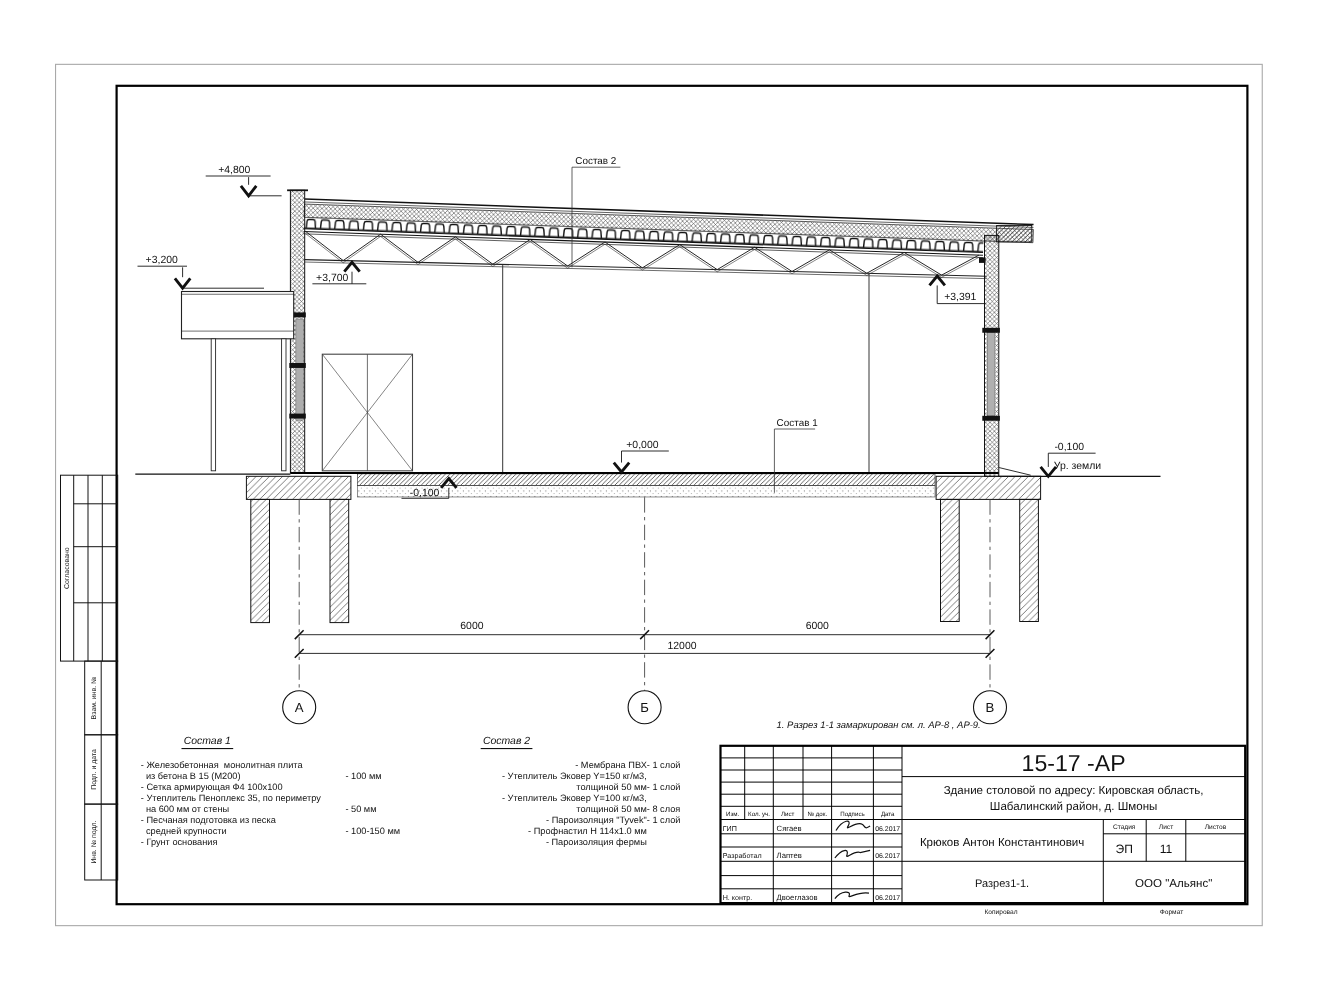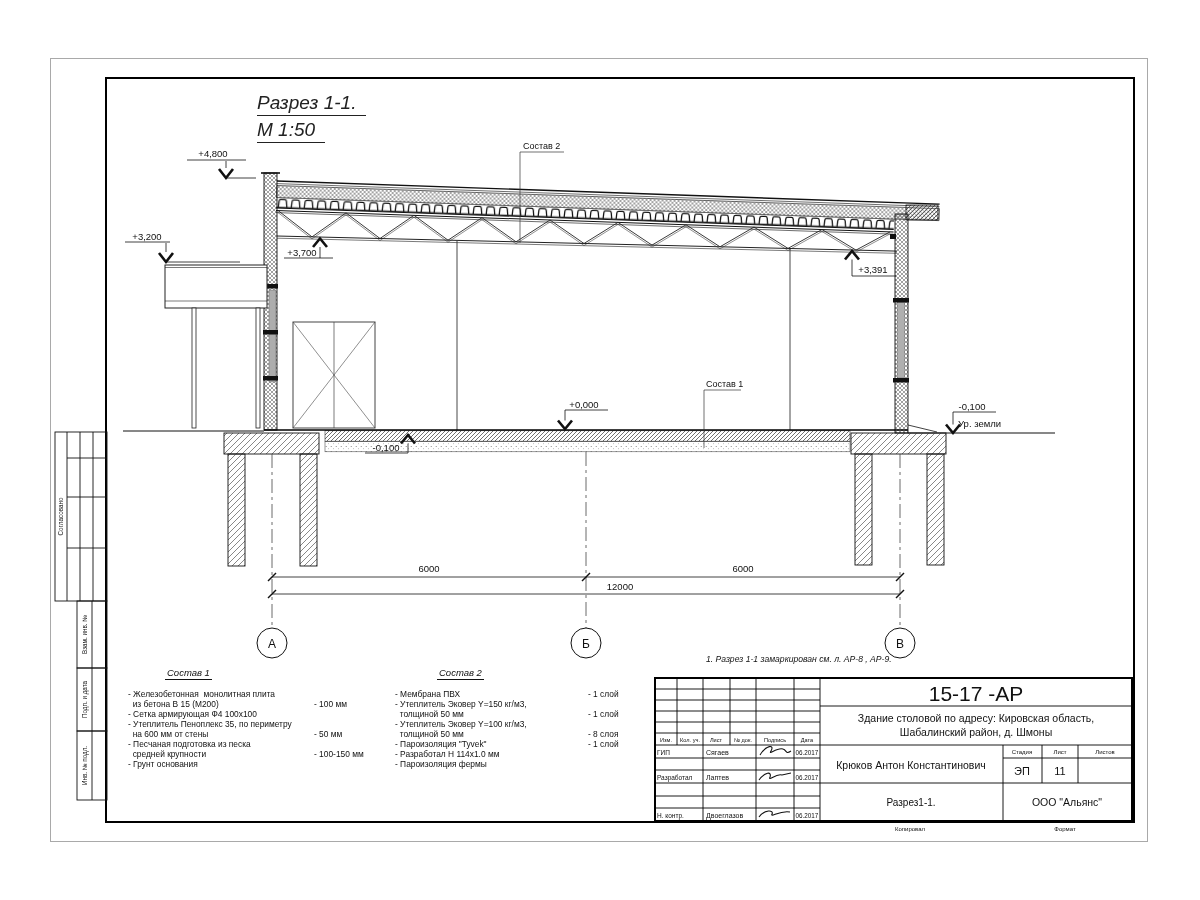--- a/index.html
+++ b/index.html
@@ -16,21 +16,21 @@
   
   .sostav{font-size:8.4px;line-height:10px;color:#111;}
   .sostav .hdr{display:inline-block;font-style:italic;font-size:9.5px;border-bottom:1px solid #111;
                padding:0 2px 1px 2px;margin-bottom:9px;}
   .srow{display:flex;}
   .srow .t{white-space:pre;}
   #sostav1-list{left:128px;top:668px;width:240px;}
   #sostav1-list .t{flex:0 0 186px;}
   #sostav1-list .hdr{margin-left:37px;}
   #sostav2-list{left:395px;top:668px;width:246px;}
-  #sostav2-list .t{flex:0 0 193px;}
+  #sostav2-list .t{flex:0 0 193px;text-align:right;}
   #sostav2-list .hdr{margin-left:42px;}
   #note-text{left:706px;top:654px;font-size:8.6px;font-style:italic;}
 </style>
 </head>
 <body>
 <div id="page">
 
 <div class="abs" id="outer-border"></div>
 <div class="abs" id="inner-frame"></div>
 
@@ -295,24 +295,20 @@
   <text x="807" y="818" font-size="6.3" text-anchor="middle">06.2017</text>
   <g stroke="#111" fill="none" stroke-width="1.1">
     <path d="M760,755 C766,745 775,744 771,751 C768,756 777,747 783,749 C787,750 785,755 791,751"></path>
     <path d="M759,780 C765,772 772,771 770,777 C768,782 776,773 782,775 L791,773"></path>
     <path d="M759,817 C765,809 774,810 772,814 C770,818 780,810 790,812"></path>
   </g>
   <text x="910" y="831" font-size="6" text-anchor="middle">Копировал</text>
   <text x="1065" y="831" font-size="6" text-anchor="middle">Формат</text>
 </svg>
 
-<div class="abs" id="drawing-title">
-  <div class="tl">Разрез 1-1.</div>
-  <div class="tl">М 1:50</div>
-</div>
 
 <div class="abs sostav" id="sostav1-list">
   <span class="hdr">Состав 1</span>
   <div class="srow">
         <span class="t">- Железобетонная  монолитная плита</span>
         <span class="v"></span>
       </div>
   <div class="srow">
         <span class="t">  из бетона В 15 (М200)</span>
         <span class="v">- 100 мм</span>
@@ -363,21 +359,21 @@
       </div>
   <div class="srow">
         <span class="t">  толщиной 50 мм</span>
         <span class="v">- 8 слоя</span>
       </div>
   <div class="srow">
         <span class="t">- Пароизоляция "Tyvek"</span>
         <span class="v">- 1 слой</span>
       </div>
   <div class="srow">
-        <span class="t">- Разработал Н 114х1.0 мм</span>
+        <span class="t">- Профнастил Н 114х1.0 мм</span>
         <span class="v"></span>
       </div>
   <div class="srow">
         <span class="t">- Пароизоляция фермы</span>
         <span class="v"></span>
       </div>
 </div>
 
 <div class="abs" id="note-text">1. Разрез 1-1 замаркирован см. л. АР-8 , АР-9.</div>
 

